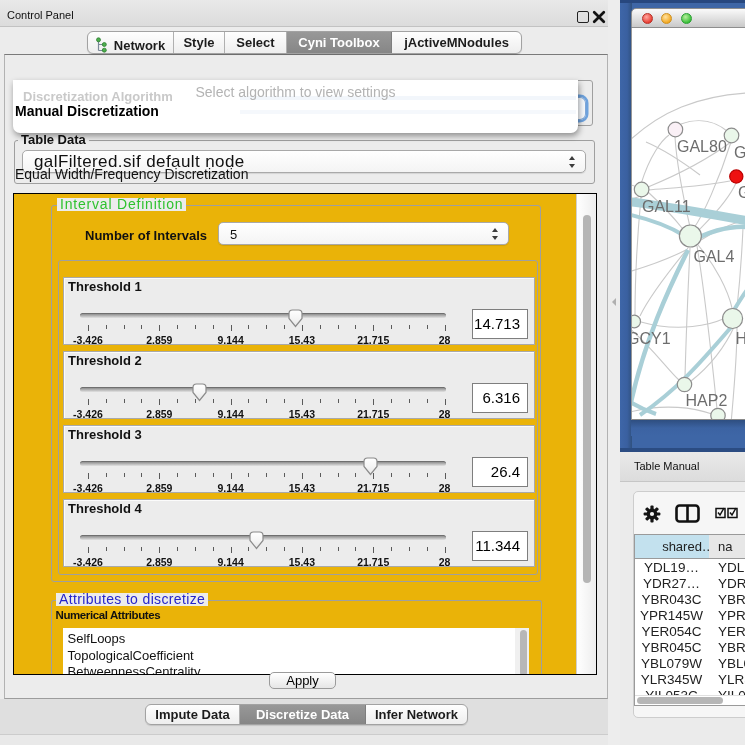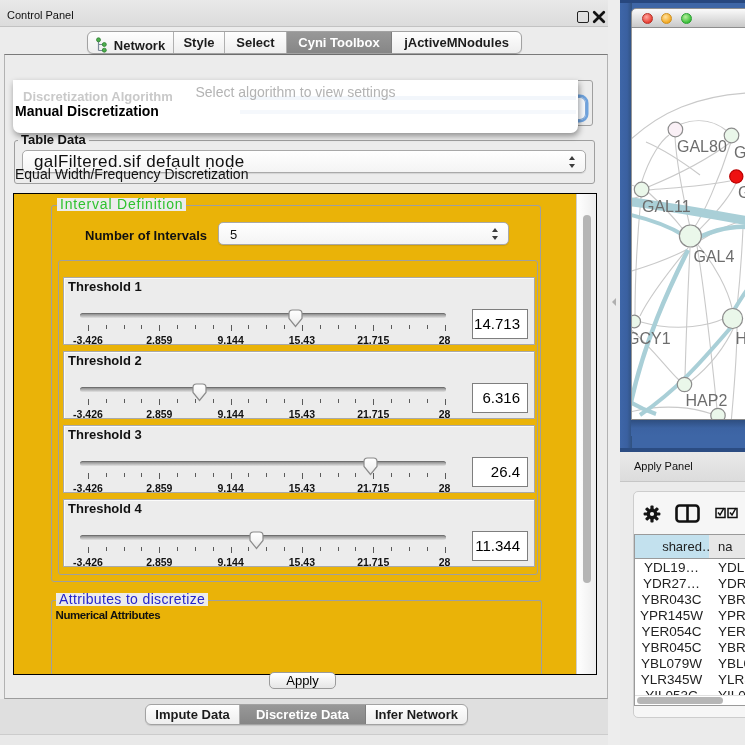--- a/index.html
+++ b/index.html
@@ -243,20 +243,27 @@
           </linearGradient>
         </defs>
         <path d="M2 4.5 Q2 1 5.5 1 L11.5 1 Q15 1 15 4.5 L15 9.5 L8.5 17.5 L2 9.5 Z" fill="url(#tg3)" stroke="#8a8a8a" stroke-width="1.2"></path>
       </svg>
       <div class="vbox">11.344</div>
     </div>
 
   <div class="gbox" style="left:37px;top:406px;width:491px;height:80px;border-bottom:none;"></div>
   <div class="grouptitle" style="left:42px;top:398.5px;color:#2525cd;font-size:14px;letter-spacing:0.35px;">Attributes to discretize</div>
   <div class="abs" style="left:41.5px;top:414.5px;font-size:11.5px;font-weight:bold;letter-spacing:-0.4px;color:#111;">Numerical Attributes</div>
+  <div class="abs" style="left:49px;top:434px;width:466px;height:47px;background:#fff;">
+    <div class="listitem" style="top:3px;">SelfLoops</div>
+    <div class="listitem" style="top:20px;">TopologicalCoefficient</div>
+    <div class="listitem" style="top:36px;">BetweennessCentrality</div>
+    <div class="abs" style="right:0;top:0;width:14.5px;height:47px;background:#f0f0f0;"></div>
+    <div class="abs" style="right:2.5px;top:1.5px;width:7px;height:46px;background:#b7b7b7;border-radius:3.5px;"></div>
+  </div>
 
   <div class="abs" style="right:0;top:0;width:20px;height:482px;background:linear-gradient(90deg,#ffffff,#ededed);border-left:1px solid #d0d0d0;"></div>
   <div class="abs" style="right:5px;top:21px;width:8px;height:368px;background:#b5b5b5;border-radius:4px;"></div>
 </div>
 
 <div class="abs" style="left:269px;top:672px;width:67px;height:17px;background:linear-gradient(#ffffff,#e6e6e6);border:1px solid #9b9b9b;border-radius:5px;font-size:13px;color:#000;display:flex;align-items:center;justify-content:center;">Apply</div>
 
 <div class="abs" style="left:0;top:699px;width:620px;height:35px;background:#dfdfdf;"></div>
 <div class="abs" style="left:0;top:734px;width:620px;height:1px;background:#cccccc;"></div>
 <div class="abs" style="left:0;top:735px;width:620px;height:10px;background:#e9e9e9;"></div>
@@ -344,21 +351,21 @@
     <text x="738" y="198">GAL</text>
     <text x="693.5" y="262">GAL4</text>
     <text x="627" y="344">GCY1</text>
     <text x="735.5" y="343.5">HIS</text>
     <text x="685.5" y="406">HAP2</text>
   </g>
 </svg>
 </div>
 
 <div class="abs" style="left:620px;top:452px;width:125px;height:30px;background:linear-gradient(#e9e9e9,#dcdcdc);border-bottom:1px solid #c6c6c6;"></div>
-<div class="abs" style="left:634px;top:460px;font-size:11px;color:#111;">Apply Panel</div>
+<div class="abs" style="left:634px;top:460px;font-size:11px;color:#111;">Table Manual</div>
 <div class="abs" style="left:620px;top:482px;width:125px;height:263px;background:#ebebeb;"></div>
 <div class="abs" style="left:633px;top:491px;width:125px;height:227px;background:#f6f6f6;border:1px solid #cdcdcd;border-radius:5px;"></div>
 
 <svg class="abs" style="left:643px;top:505px;" width="18" height="18" viewBox="0 0 18 18">
   <g fill="#151515">
     <circle cx="9" cy="9" r="5.4"></circle>
     <g>
       <rect x="7.4" y="0.6" width="3.2" height="4" rx="1"></rect>
       <rect x="7.4" y="13.4" width="3.2" height="4" rx="1"></rect>
       <rect x="0.6" y="7.4" width="4" height="3.2" rx="1"></rect>

